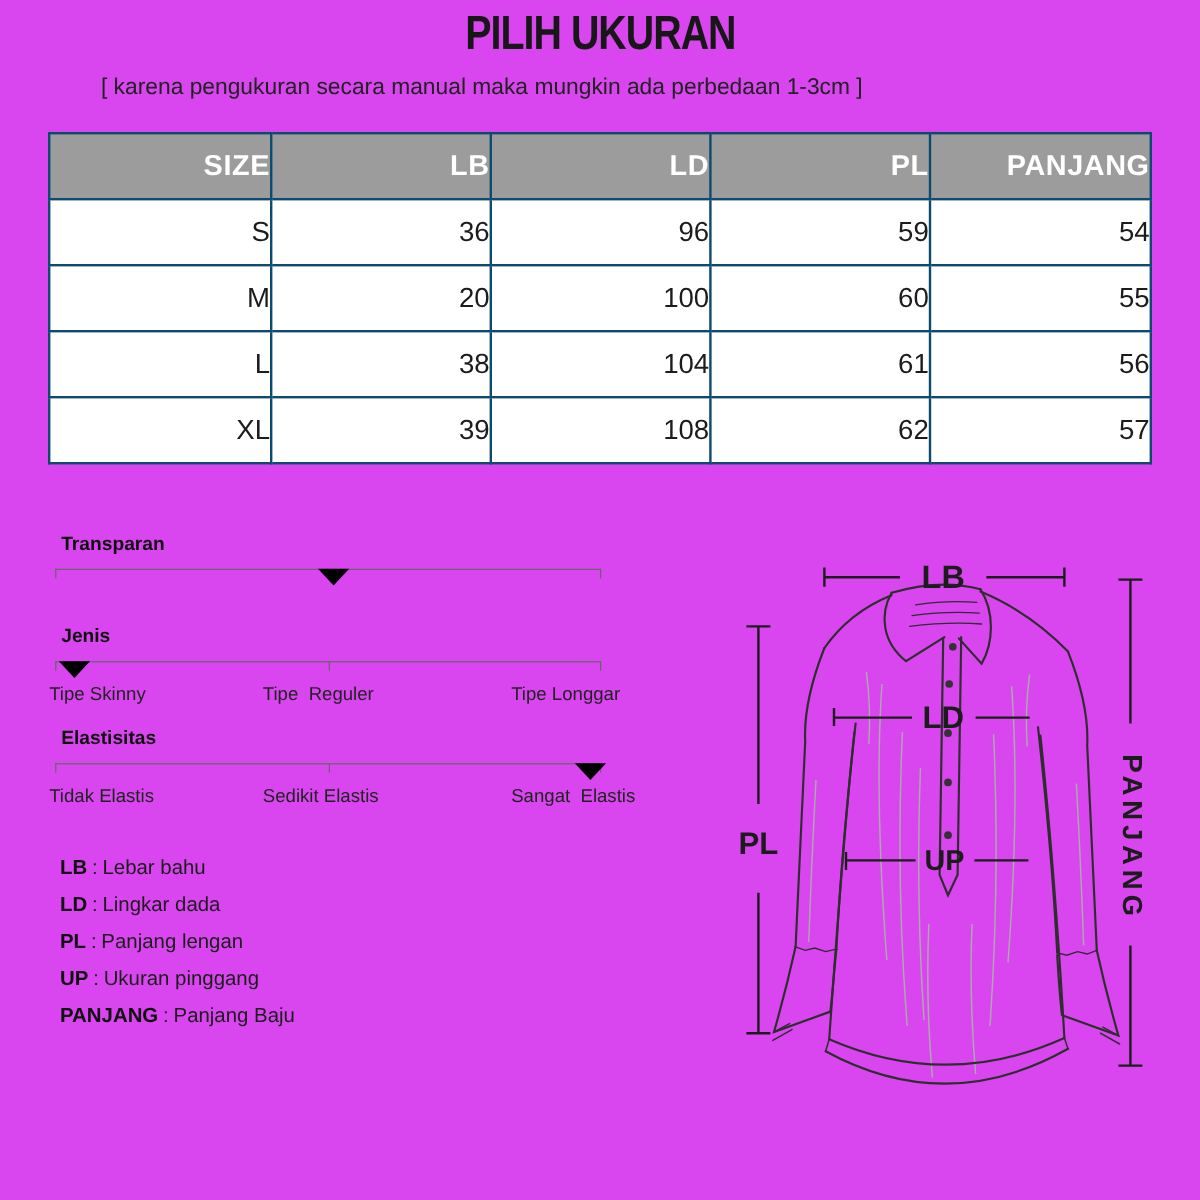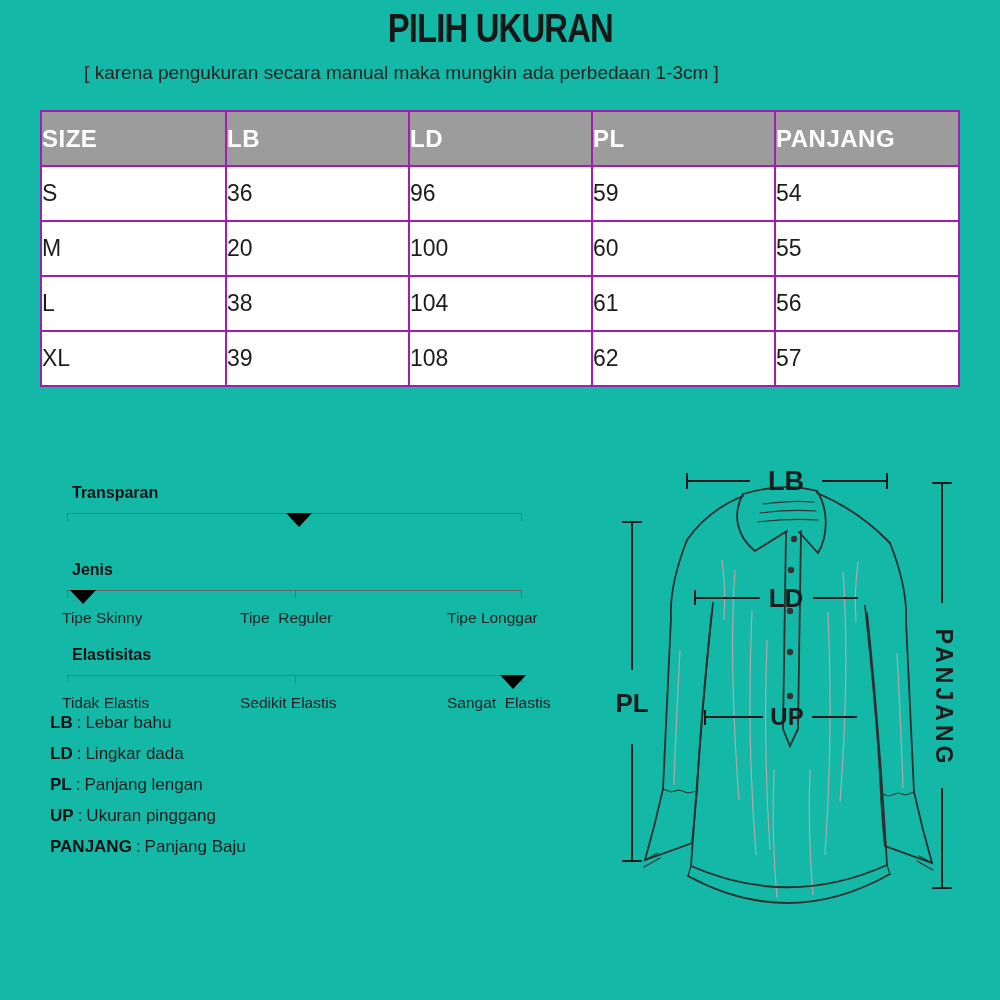--- a/index.html
+++ b/index.html
@@ -1,32 +1,32 @@
 <!DOCTYPE html>
 <html><head>
 <meta charset="utf-8">
 <style>
   html,body{margin:0;padding:0;}
   body{width:1000px;height:1000px;background:#ffffff;font-family:"Liberation Sans",sans-serif;color:#1c1c1c;}
-  #canvas{position:relative;width:1000px;height:1000px;overflow:hidden;background:#14b8a6;}
+  #canvas{position:relative;width:1000px;height:1000px;overflow:hidden;background:#d946ef;}
 
   
   .title{position:absolute;top:6px;left:0;width:1000px;text-align:center;}
   .title span{display:inline-block;font-size:40px;font-weight:700;letter-spacing:-1px;transform:scaleX(.82);transform-origin:center;color:#171717;}
   .subtitle{position:absolute;top:62px;left:0;width:803px;text-align:center;font-size:19px;color:#222;}
 
   
   .size-table-wrap{position:absolute;left:40px;top:110px;}
   table{border-collapse:collapse;table-layout:fixed;width:918px;}
-  th,td{border:2px solid #a21caf;text-align:left;padding:0;}
+  th,td{border:2px solid #0c4a6e;text-align:right;padding:0;}
   th{height:53px;background:#9c9c9c;color:#fff;font-size:24px;font-weight:700;letter-spacing:.5px;}
   td{height:53px;font-size:23px;color:#1c1c1c;background:#fff;}
 
   
-  .scale{position:absolute;left:52px;width:580px;margin-top:39px;}
+  .scale{position:absolute;left:31px;width:580px;}
   .scale-label{margin-left:20px;font-weight:700;font-size:16px;line-height:20px;color:#111;}
   .track{position:relative;margin-left:15px;margin-top:10px;width:455px;height:16px;}
   .track-line{position:absolute;left:0;top:0;width:100%;height:1px;background:#666;}
   .tick{position:absolute;top:0;width:1px;height:8px;background:#666;}
   .tick.t0{left:0;} .tick.t50{left:50%;} .tick.t100{right:0;}
   .marker{position:absolute;top:0;width:0;height:0;border-left:13px solid transparent;border-right:13px solid transparent;border-top:14px solid #000;transform:translateX(-50%);}
   .options{position:relative;height:20px;margin-top:3px;font-size:15.5px;color:#222;}
   .options span{position:absolute;top:0;white-space:pre;}
   .opt0{left:10px;} .opt1{left:188px;} .opt2{left:395px;}
 

